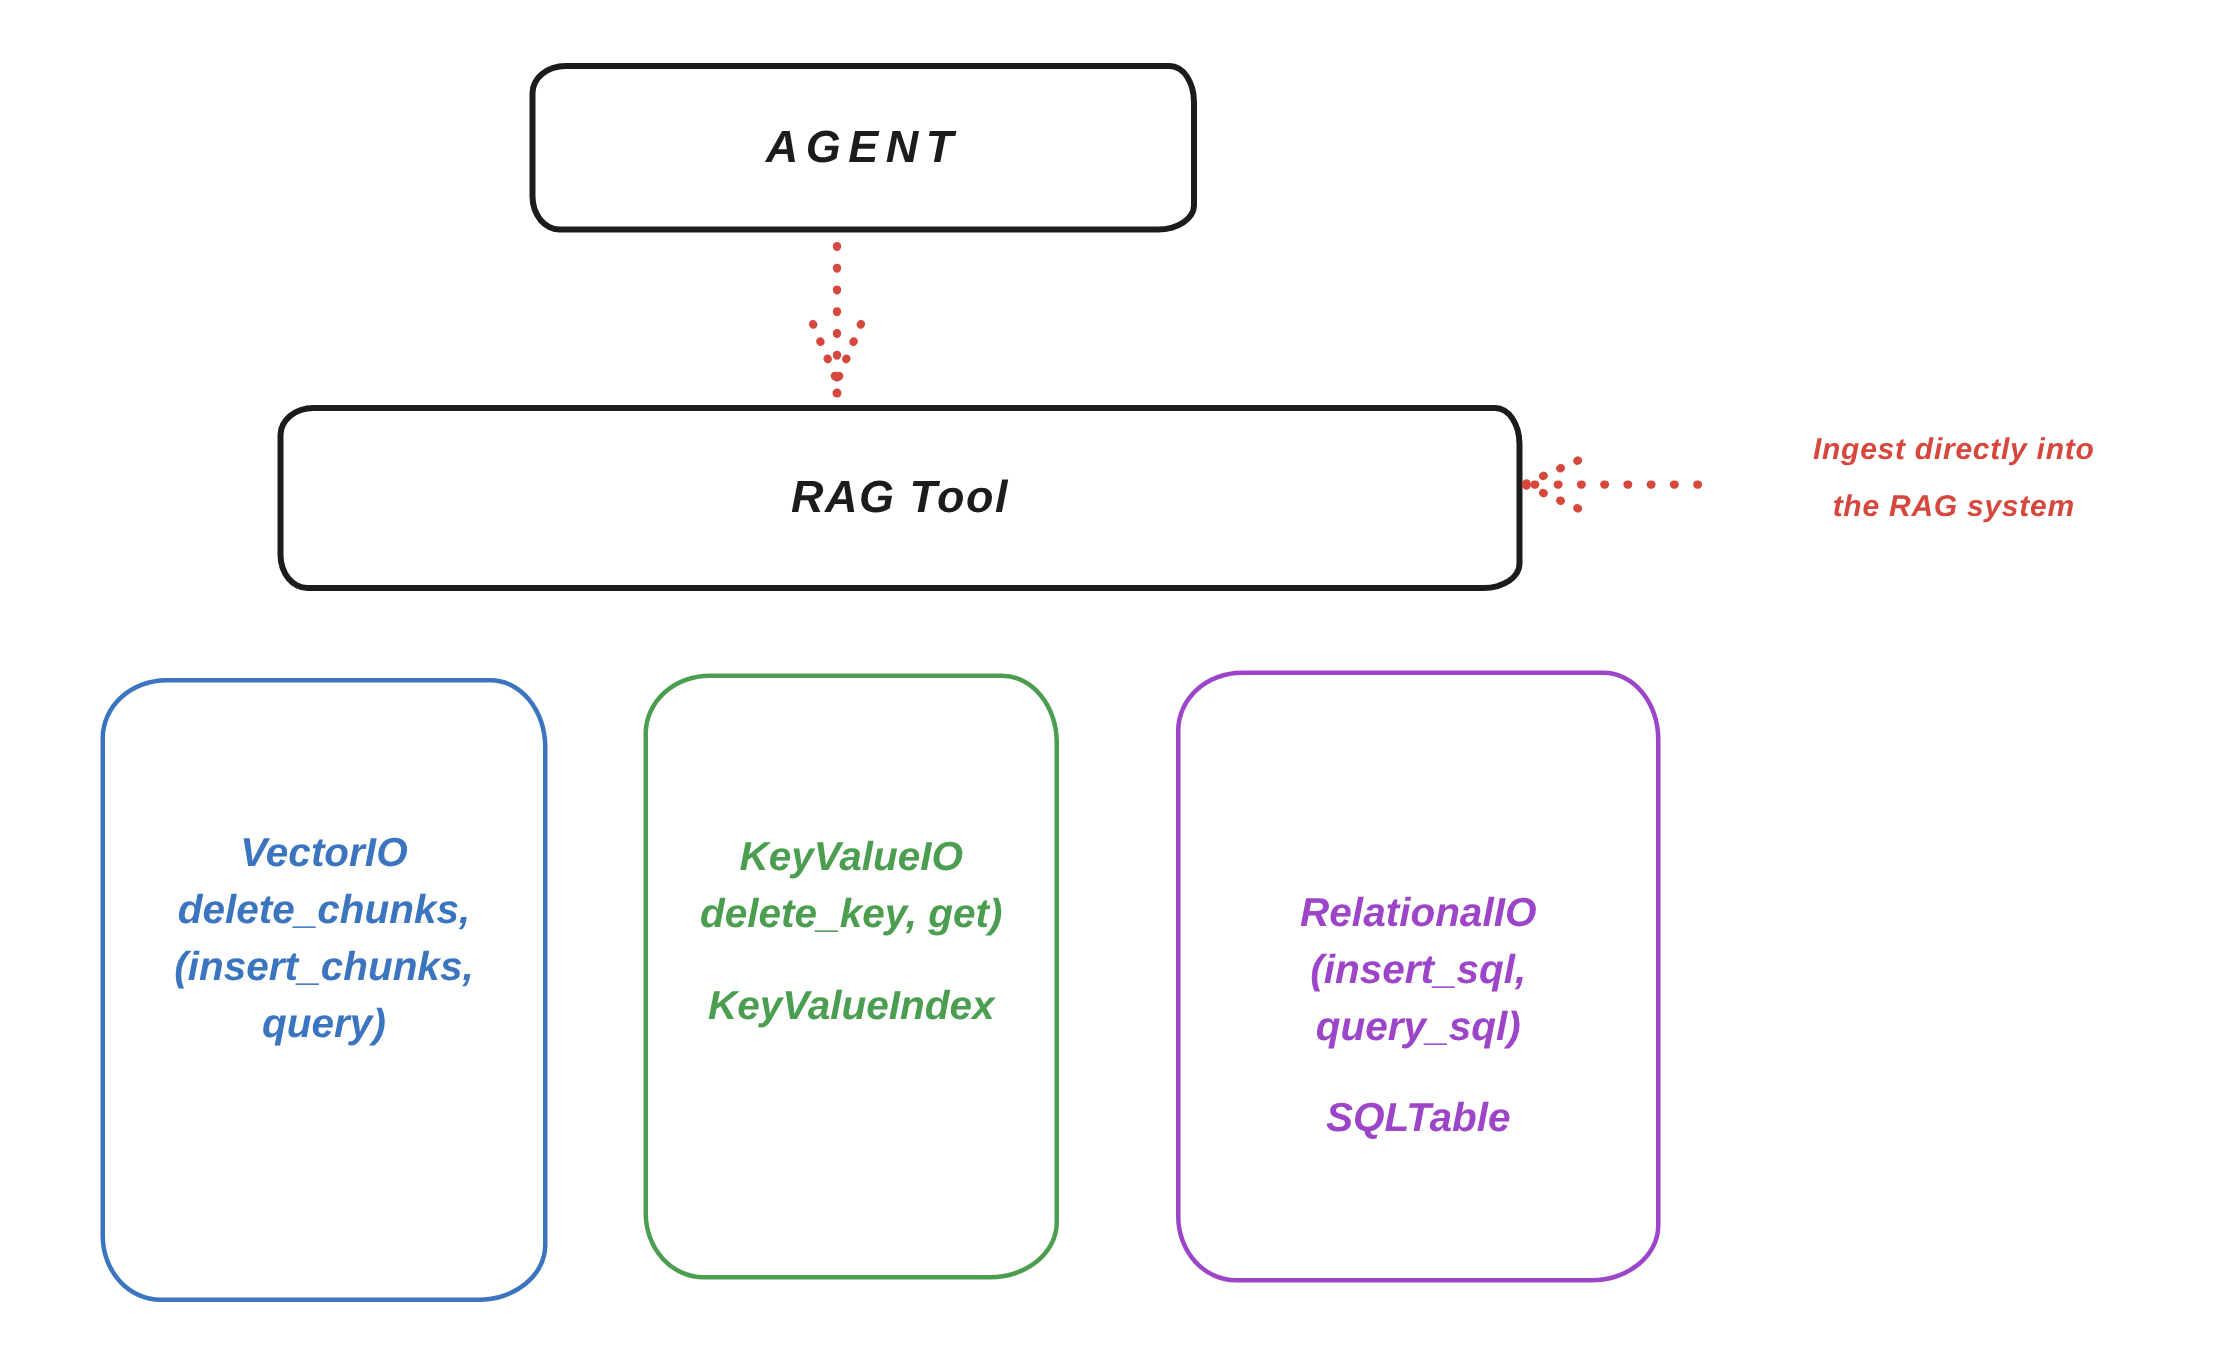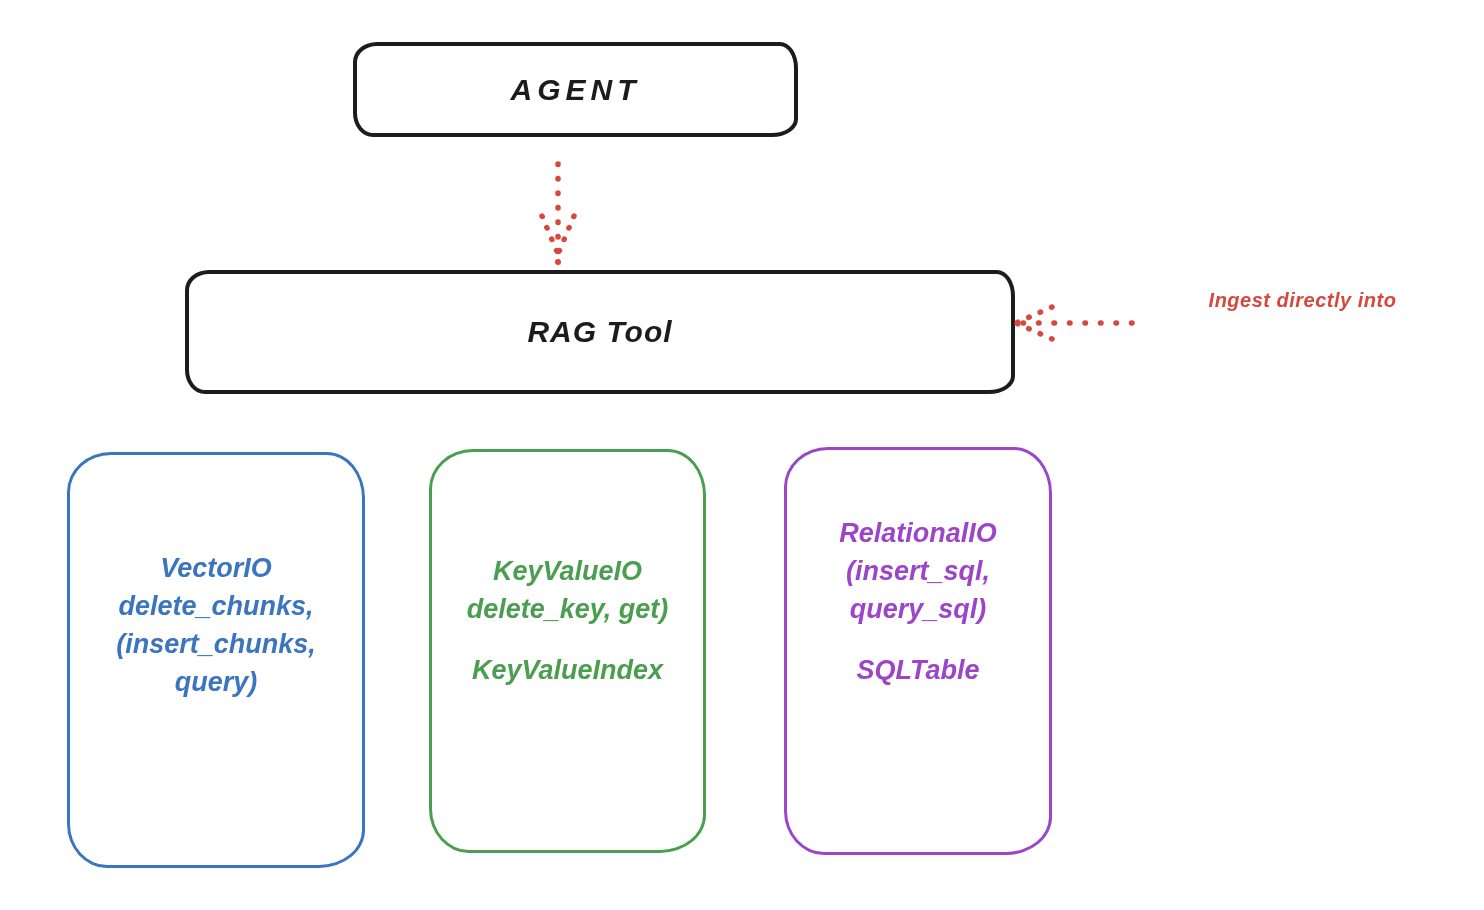--- a/index.html
+++ b/index.html
@@ -26,40 +26,40 @@
     justify-content: center;
     text-align: center;
   }
   .black-box {
     border-radius: 24px 18px 26px 20px / 20px 26px 18px 24px;
     font-size: 30px;
     font-weight: bold;
     font-style: italic;
   }
   .agent-box {
-    left: 353px; top: 42px; width: 445px; height: 95px;
+    left: 353px; top: 42px; width: 445px; height: 113px;
     letter-spacing: 5px;
   }
   .rag-box {
     left: 153px; top: 270px; width: 830px; height: 124px;
     letter-spacing: 1px;
     margin-left: 32px;
   }
   .storage-box {
     border-width: 3.5px;
     border-radius: 44px 38px 46px 40px / 40px 46px 38px 44px;
     justify-content: flex-start;
     font-size: 27px;
     font-weight: bold;
     font-style: italic;
     line-height: 38px;
   }
   .storage-vector     { left: 67px;  top: 452px; width: 298px; height: 416px; padding-top: 94px; }
   .storage-keyvalue   { left: 429px; top: 449px; width: 277px; height: 404px; padding-top: 100px; }
-  .storage-relational { left: 784px; top: 447px; width: 268px; height: 408px; padding-top: 64px; }
+  .storage-relational { left: 784px; top: 447px; width: 323px; height: 408px; padding-top: 51px; justify-content: center; }
   .index-label {
     margin-top: 23px;
   }
   .arrow {
     position: absolute;
   }
   .arrow svg {
     display: block;
   }
   .arrow-vertical { left: 533px; top: 158px; }
@@ -100,20 +100,21 @@
   <div class="arrow arrow-horizontal" style="color: rgb(214, 72, 61);">
     <svg width="132" height="48" viewBox="0 0 132 48" fill="none">
       <path d="M126 24 L10 24" stroke="currentColor" stroke-width="5.5" stroke-linecap="round" stroke-dasharray="0.5 15"></path>
       <path d="M46 8 L10 24" stroke="currentColor" stroke-width="5.5" stroke-linecap="round" stroke-dasharray="0.5 12"></path>
       <path d="M46 40 L10 24" stroke="currentColor" stroke-width="5.5" stroke-linecap="round" stroke-dasharray="0.5 12"></path>
     </svg>
   </div>
 
   <div class="annotation" style="color: rgb(214, 72, 61);">
     <div>Ingest directly into</div>
+    <div>the RAG system</div>
   </div>
 
   <div class="sketch-box storage-box storage-vector" style="color: rgb(59, 116, 191);">
     <div>
       <div>VectorIO</div>
       <div>delete_chunks,</div>
       <div>(insert_chunks,</div>
       <div>query)</div>
     </div>
   </div>

